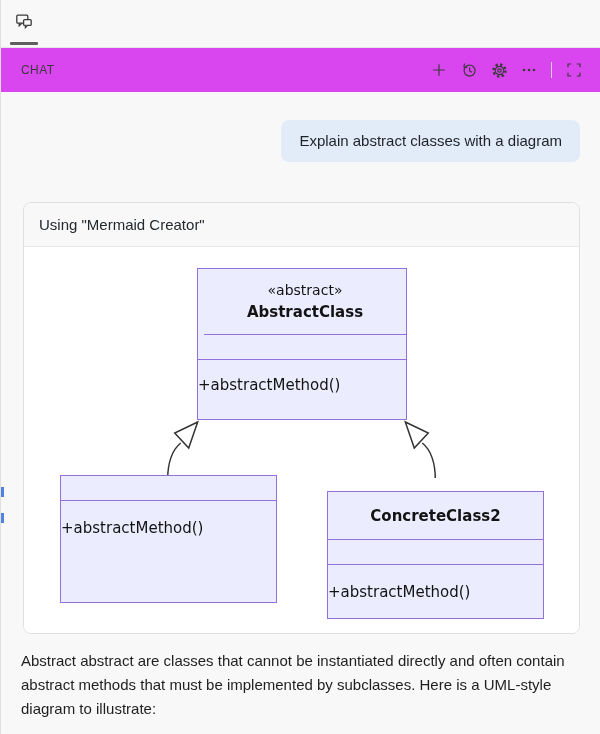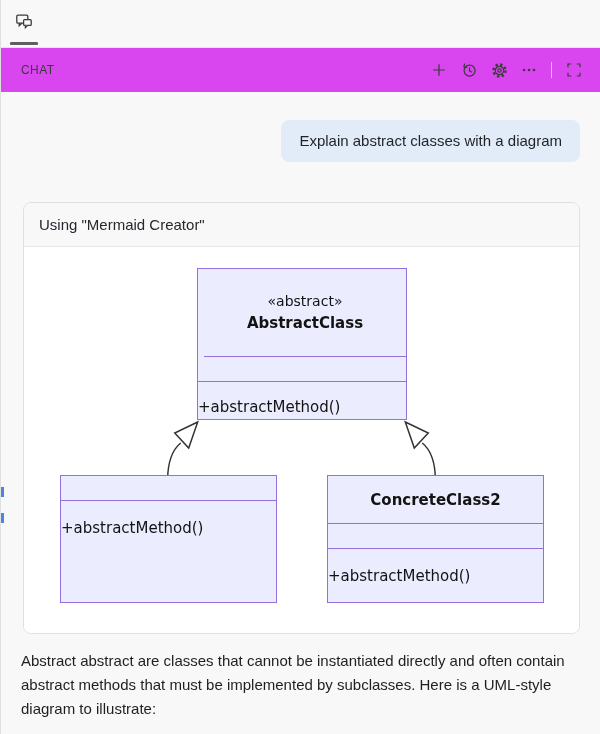--- a/index.html
+++ b/index.html
@@ -143,25 +143,25 @@
   .stereotype { font-size: 14px; }
   .cls-name { font-size: 15px; font-weight: 700; }
   .uml-attrs { border-bottom: 1px solid #9370DB; }
   .uml-methods {
     display: flex;
     align-items: center;
     padding-left: 0;
     font-size: 15px;
   }
   .uml-abstract { left: 173px; top: 21px;  width: 210px; height: 152px; }
-  .uml-abstract .uml-head    { height: 88px; margin-left: 6px; }
+  .uml-abstract .uml-head    { height: 66px; margin-left: 6px; }
   .uml-abstract .uml-attrs   { height: 25px; }
   .uml-abstract .uml-methods { height: 50px; }
   .uml-cc1 { left: 36px;  top: 228px; width: 217px; height: 128px; }
-  .uml-cc2 { left: 303px; top: 228px; width: 217px; height: 128px; }
+  .uml-cc2 { left: 303px; top: 244px; width: 217px; height: 128px; }
   .uml-cc1 .uml-head, .uml-cc2 .uml-head       { height: 48px; }
   .uml-cc1 .uml-attrs, .uml-cc2 .uml-attrs     { height: 25px; }
   .uml-cc1 .uml-methods, .uml-cc2 .uml-methods { height: 53px; }
 
   
   .assistant-text {
     margin: 15px 20px 0 20px;
     font-size: 15px;
     line-height: 24px;
     color: #1f1f1f;

